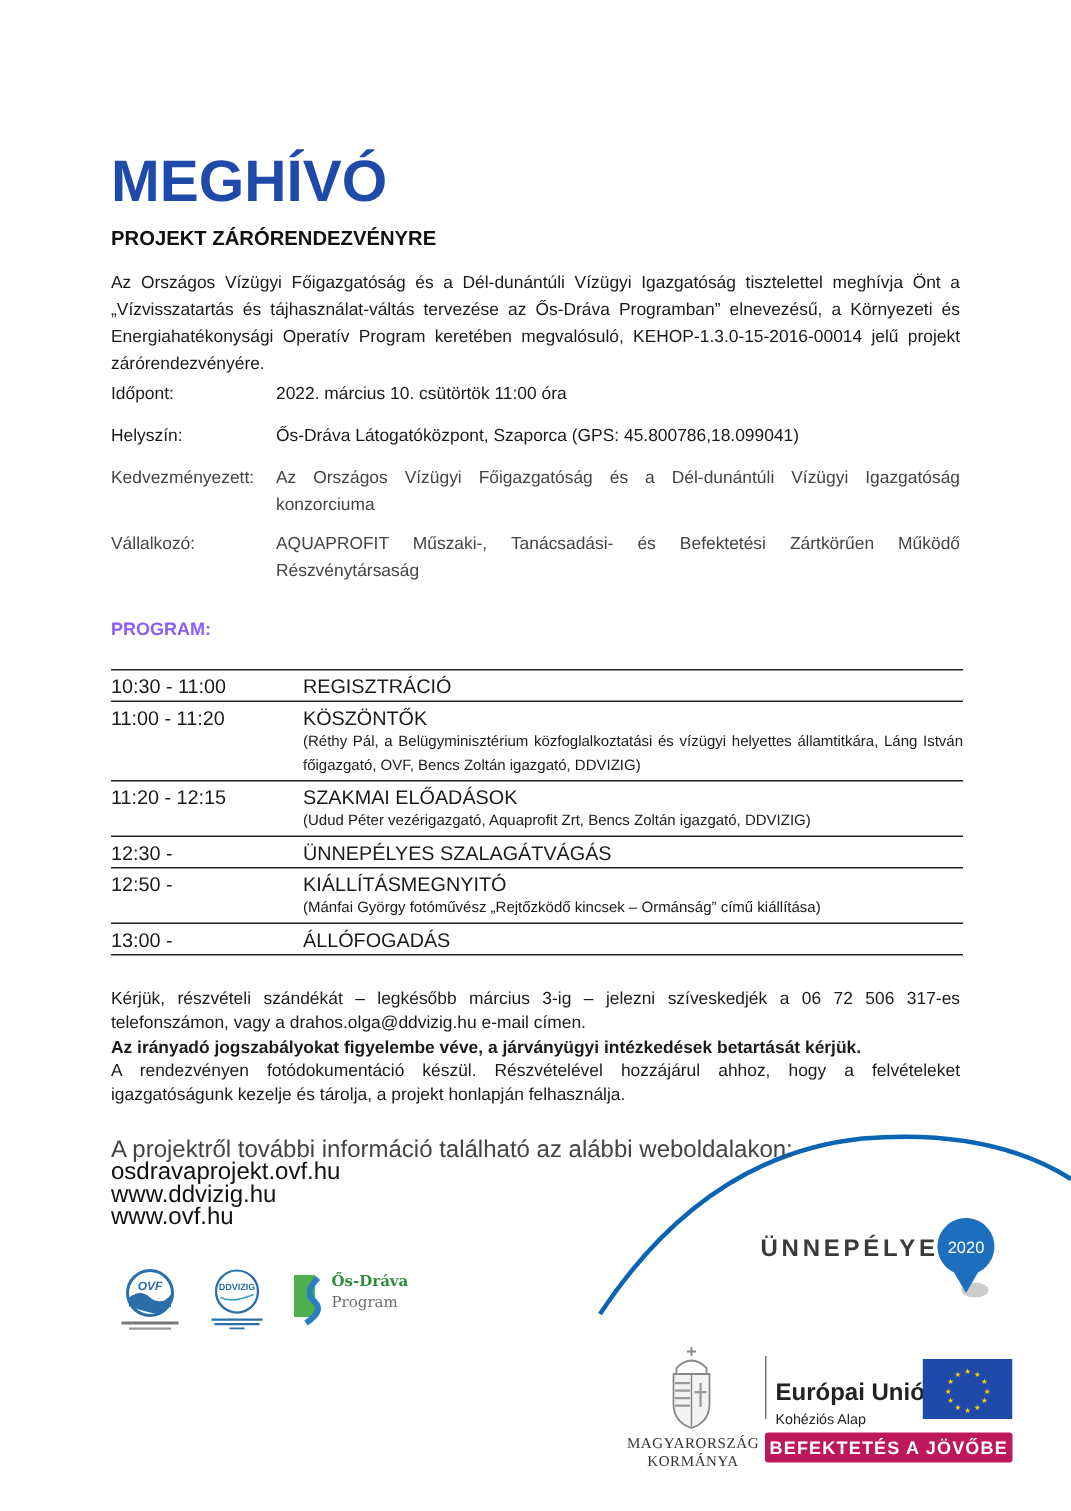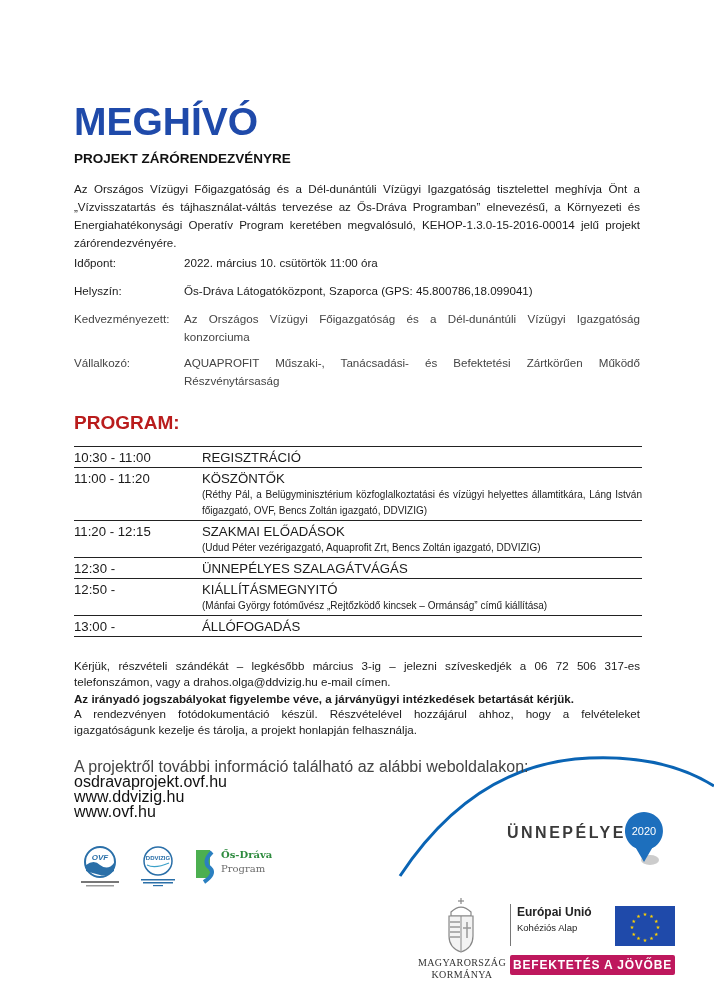--- a/index.html
+++ b/index.html
@@ -11,40 +11,40 @@
   .subtitle { position: absolute; left: 74px; top: 150px; margin: 0;
               font-size: 13.5px; font-weight: bold; color: #111; line-height: 18px; }
   .intro { position: absolute; left: 74px; top: 180px; width: 566px; margin: 0;
            font-size: 11.6px; line-height: 18px; text-align: justify; color: #1a1a1a; }
   .info-row { position: absolute; left: 74px; width: 566px; display: flex;
               font-size: 11.6px; line-height: 18px; }
   .info-row .lbl { flex: 0 0 110px; }
   .info-row .val { flex: 1; text-align: justify; }
   .info-row.gray { color: #444; }
   .program-h { position: absolute; left: 74px; top: 412px; margin: 0;
-               font-size: 19px; font-weight: bold; color: #b91c1c; }
+               font-size: 12px; font-weight: bold; color: #8b5cf6; }
   .sched { position: absolute; left: 74px; top: 446px; width: 568px; border-top: 1.5px solid #222; }
   .srow { display: flex; border-bottom: 1.5px solid #222; padding: 2px 0 1px 0; }
   .srow .time { flex: 0 0 128px; font-size: 13.2px; line-height: 17px; }
   .srow .body { flex: 1; }
   .srow .ev { font-size: 13.2px; line-height: 17px; }
   .srow .note { font-size: 10px; line-height: 16px; text-align: justify; }
   .para { position: absolute; left: 74px; width: 566px; margin: 0;
           font-size: 11.6px; line-height: 16px; text-align: justify; }
   .bold { font-weight: bold; }
   .links { position: absolute; left: 74px; top: 759px; font-size: 16px; line-height: 15px; }
   .links .muted { color: #444; }
   .links a { color: #111; text-decoration: none; display: block; }
   .arc { position: absolute; left: 0; top: 0; }
   .logo { position: absolute; }
   .szechenyi { position: absolute; left: 507px; top: 824px; font-size: 16px; font-weight: bold;
                letter-spacing: 2.5px; color: #3a3a3a; }
   .eu-box { position: absolute; left: 510px; top: 904px; border-left: 1.5px solid #777; padding-left: 6px;
             height: 42px; }
-  .eu-box .eu1 { font-size: 12px; font-weight: bold; color: #222; margin-top: 1px; }
+  .eu-box .eu1 { font-size: 16px; font-weight: bold; color: #222; margin-top: 16px; }
   .eu-box .eu2 { font-size: 9.5px; color: #222; margin-top: 3px; }
   .invest { position: absolute; left: 510px; top: 955px; width: 165px; height: 20px;
             background: #be185d; color: #fff; font-size: 12px; font-weight: bold;
             letter-spacing: 0.8px; text-align: center; line-height: 20px; border-radius: 2px; }
   .hu-gov { position: absolute; left: 416px; top: 957px; width: 92px; text-align: center;
             font-family: "Liberation Serif", serif; font-size: 10px; line-height: 12px; color: #333;
             letter-spacing: 0.4px; }
   .osdrava-txt { position: absolute; left: 221px; top: 848px; font-family: "DejaVu Serif", serif;
                  font-size: 10px; line-height: 14px; color: #2e8b3e; font-weight: bold; }
   .osdrava-txt .p { color: #6c6c6c; font-weight: normal; }

